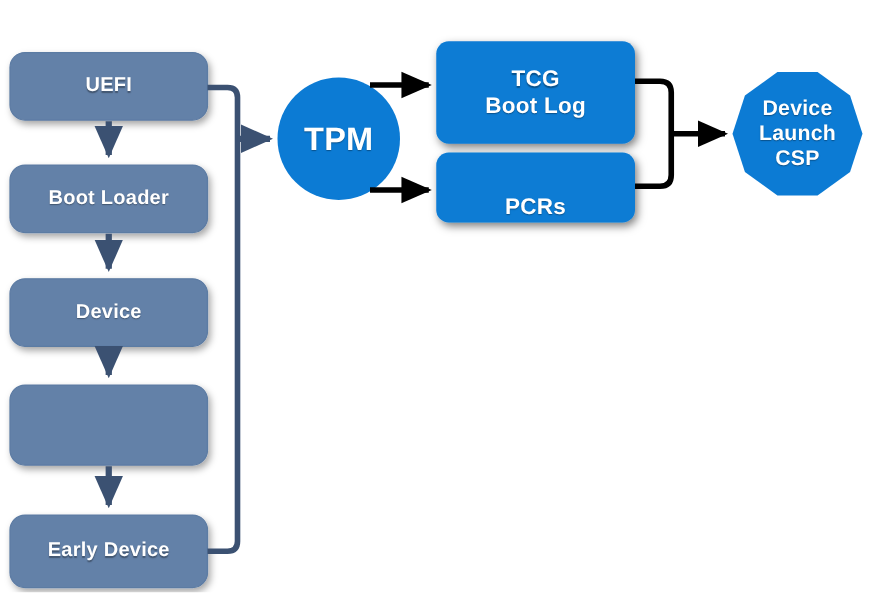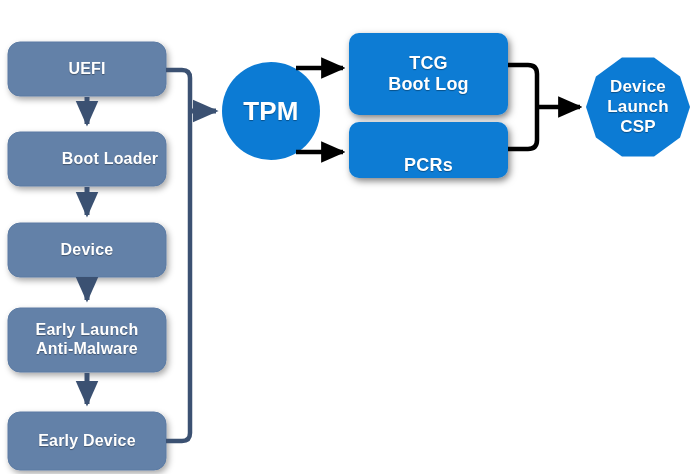--- a/index.html
+++ b/index.html
@@ -100,26 +100,24 @@
       <path d="M 508 65 L 528 65 Q 537 65 537 74 L 537 140 Q 537 149 528 149 L 508 149" fill="none" stroke="#000000" stroke-width="4.5" stroke-linejoin="round"></path>
       <line x1="537" y1="107" x2="580" y2="107" stroke="#000000" stroke-width="4.5" marker-end="url(#arrow-black)"></line>
     </g>
 
     <polygon points="690.00,107.00 680.06,137.57 654.06,156.46 621.94,156.46 595.94,137.57
                      586.00,107.00 595.94,76.43 621.94,57.54 654.06,57.54 680.06,76.43" fill="#0c7bd4"></polygon>
   </svg>
 
   <div class="node-label lbl-slate" style="left:8px; top:42px; width:158px; height:54px;">UEFI</div>
 
-  <div class="node-label lbl-slate" style="left:8px; top:132px; width:158px; height:54px;padding-left:23px;">Boot Loader</div>
+  <div class="node-label lbl-slate" style="left:8px; top:132px; width:158px; height:54px;">Boot Loader</div>
 
   <div class="node-label lbl-slate" style="left:8px; top:223px; width:158px; height:54px;">Device</div>
 
-  <div class="node-label lbl-slate" style="left:8px; top:308px; width:158px; height:64px; white-space:pre-line;">Early Launch
-Anti-Malware</div>
 
   <div class="node-label lbl-slate" style="left:8px; top:412px; width:158px; height:58px;">Early Device</div>
 
   <div class="node-label lbl-tpm" style="left:222px; top:62px; width:98px; height:98px;">TPM</div>
 
   <div class="node-label lbl-bright" style="left:349px; top:33px; width:159px; height:82px; white-space:pre-line;">TCG
 Boot Log</div>
 
   <div class="node-label lbl-bright" style="left:349px; top:122px; width:159px; height:56px;margin-top:16px;">PCRs</div>
 

